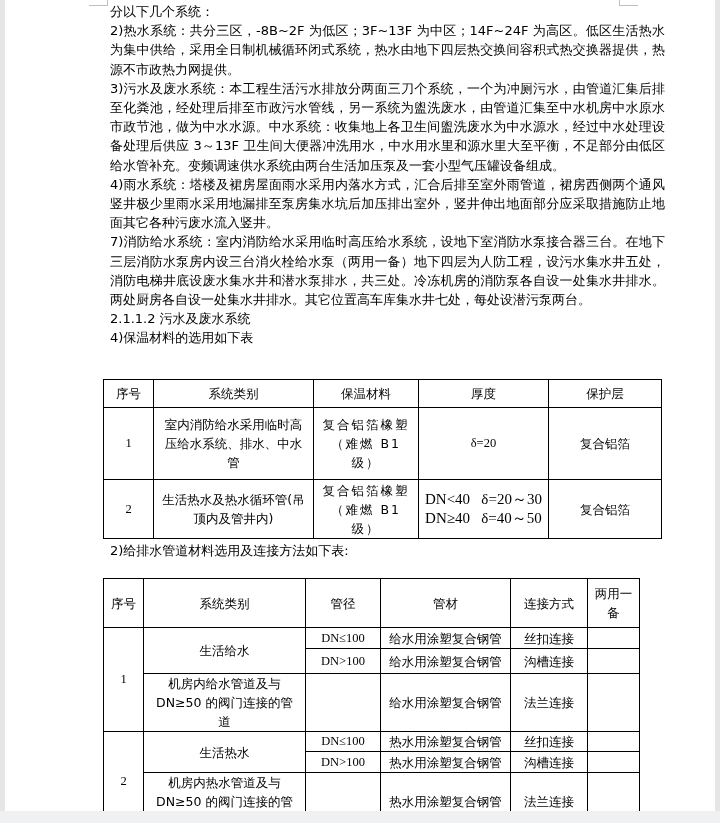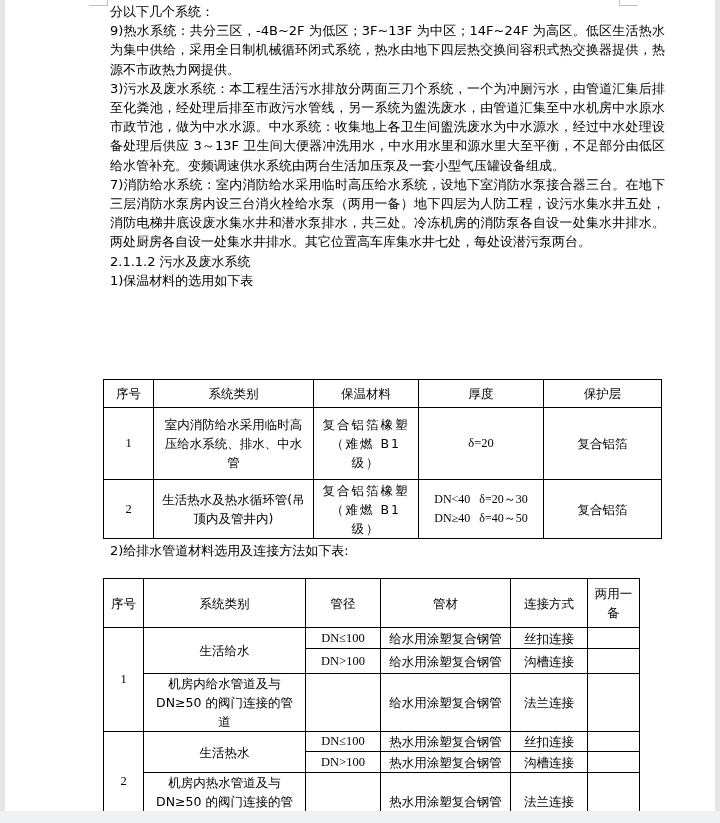--- a/index.html
+++ b/index.html
@@ -37,25 +37,26 @@
 </style>
 </head>
 <body>
 
 <div class="page">
   <div class="corner-mark corner-tl"></div>
   <div class="corner-mark corner-tr"></div>
 
   <div class="content">
     <p>分以下几个系统：</p>
-    <p>9)热水系统：共分三区，-4B~2F 为低区；3F~13F 为中区；14F~24F 为高区。低区生活热水为集中供给，采用全日制机械循环闭式系统，热水由地下四层热交换间容积式热交换器提供，热源不市政热力网提供。</p>
+    <p>2)热水系统：共分三区，-8B~2F 为低区；3F~13F 为中区；14F~24F 为高区。低区生活热水为集中供给，采用全日制机械循环闭式系统，热水由地下四层热交换间容积式热交换器提供，热源不市政热力网提供。</p>
     <p>3)污水及废水系统：本工程生活污水排放分两面三刀个系统，一个为冲厕污水，由管道汇集后排至化粪池，经处理后排至市政污水管线，另一系统为盥洗废水，由管道汇集至中水机房中水原水市政节池，做为中水水源。中水系统：收集地上各卫生间盥洗废水为中水源水，经过中水处理设备处理后供应 3～13F 卫生间大便器冲洗用水，中水用水里和源水里大至平衡，不足部分由低区给水管补充。变频调速供水系统由两台生活加压泵及一套小型气压罐设备组成。</p>
+    <p>4)雨水系统：塔楼及裙房屋面雨水采用内落水方式，汇合后排至室外雨管道，裙房西侧两个通风竖井极少里雨水采用地漏排至泵房集水坑后加压排出室外，竖井伸出地面部分应采取措施防止地面其它各种污废水流入竖井。</p>
     <p>7)消防给水系统：室内消防给水采用临时高压给水系统，设地下室消防水泵接合器三台。在地下三层消防水泵房内设三台消火栓给水泵（两用一备）地下四层为人防工程，设污水集水井五处，消防电梯井底设废水集水井和潜水泵排水，共三处。冷冻机房的消防泵各自设一处集水井排水。两处厨房各自设一处集水井排水。其它位置高车库集水井七处，每处设潜污泵两台。</p>
     <p>2.1.1.2  污水及废水系统</p>
-    <p>1)保温材料的选用如下表</p>
+    <p>4)保温材料的选用如下表</p>
   </div>
 
   <table class="t1">
     <tbody>
         <tr style="height:28px">
       <th style="width:37px">序号</th>
       <th style="width:147px">系统类别</th>
       <th style="width:92px">保温材料</th>
       <th style="width:112px">厚度</th>
       <th>保护层</th>
@@ -64,21 +65,21 @@
       <td class="serif">1</td>
       <td>室内消防给水采用临时高压给水系统、排水、中水管</td>
       <td class="spaced">复合铝箔橡塑（难燃 B1 级）</td>
       <td class="serif"><span>δ=20</span></td>
       <td>复合铝箔</td>
     </tr>
     <tr style="height:59px">
       <td class="serif">2</td>
       <td>生活热水及热水循环管(吊顶内及管井内)</td>
       <td class="spaced">复合铝箔橡塑（难燃 B1 级）</td>
-      <td class="serif" style="font-size:12px;white-space:pre"><div>DN&lt;40   δ=20～30</div><div>DN≥40   δ=40～50</div></td>
+      <td class="serif" style="font-size:15px;white-space:pre"><div>DN&lt;40   δ=20～30</div><div>DN≥40   δ=40～50</div></td>
       <td>复合铝箔</td>
     </tr>
   </tbody>
     </table>
 
   <div style="position:absolute;left:105px;top:541px;font-family:'DejaVu Sans','Liberation Sans',sans-serif;font-size:13px;line-height:19px;">2)给排水管道材料选用及连接方法如下表:</div>
 
   <table class="t2">
     <tbody>
         <tr style="height:49px">

